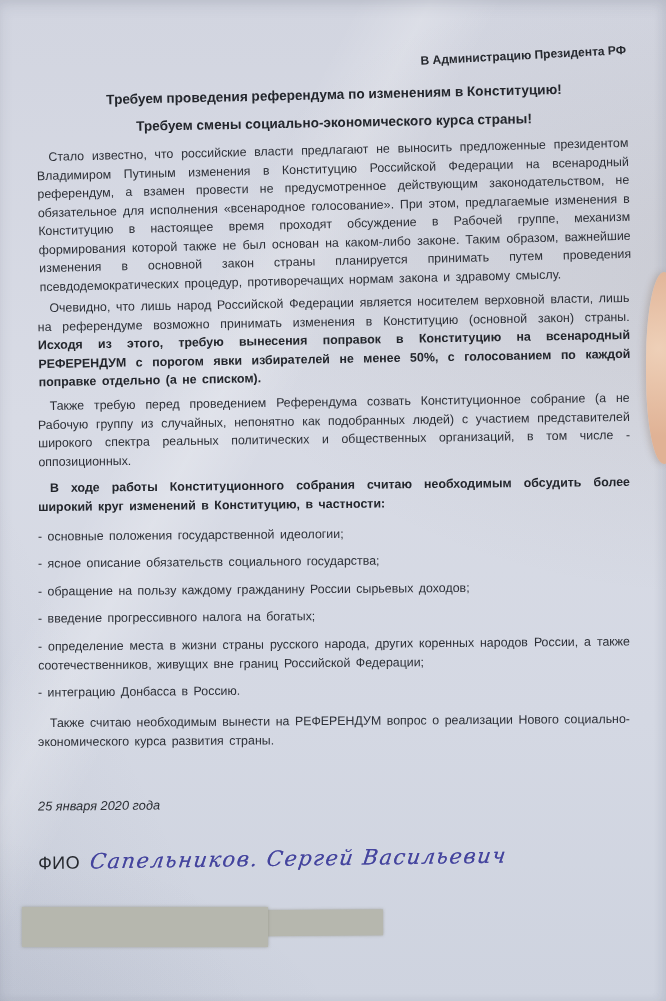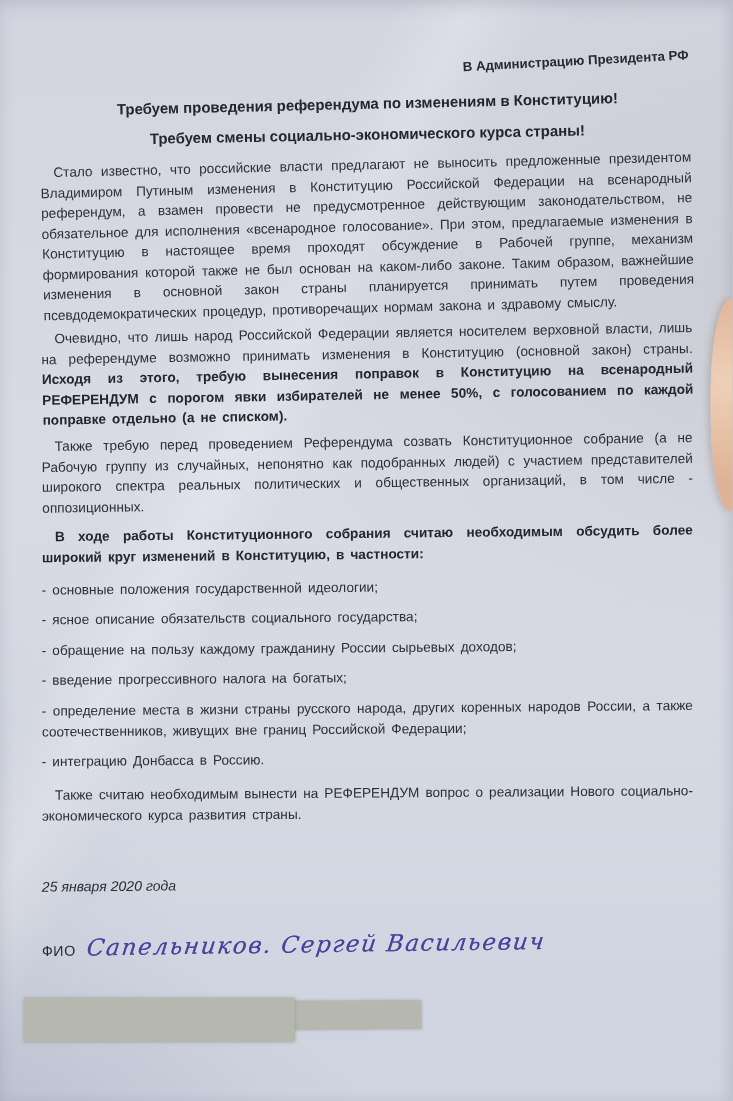--- a/index.html
+++ b/index.html
@@ -51,21 +51,21 @@
   .li-first { margin-top: 12px; }
   .p-5 { margin-top: 13px; transform: rotate(-0.4deg); }
   .date-line {
     margin: 47px 0 0 0; font-size: 12.8px; font-style: italic;
     transform: rotate(-0.5deg); color: #2a2d33;
   }
   .fio-row {
     margin: 35px 0 0 0; transform: rotate(-0.8deg);
     display: flex; align-items: baseline; gap: 10px;
   }
-  .fio-label { font-size: 13px; color: #26292f; letter-spacing: 0.5px; text-align: right; }
+  .fio-label { font-size: 18px; color: #26292f; letter-spacing: 0.5px; text-align: right; }
   .handwriting {
     font-family: "DejaVu Serif", serif; font-style: italic;
     font-size: 21px; letter-spacing: 1.5px; color: #44449e;
     display: inline-block; transform: skewX(-8deg);
     text-shadow: 0 0 0.6px rgba(68,68,158,0.7);
   }
   .addr-row {
     margin: 43px 0 0 0;
     display: flex; align-items: center; gap: 8px;
   }

